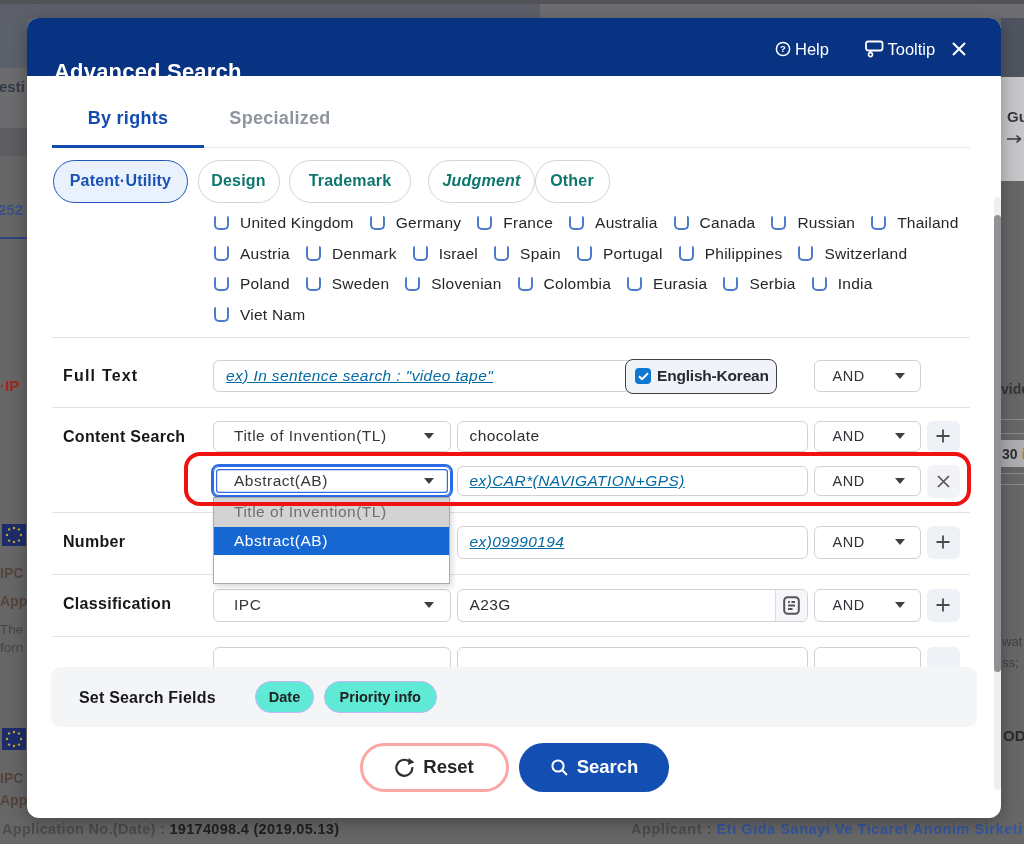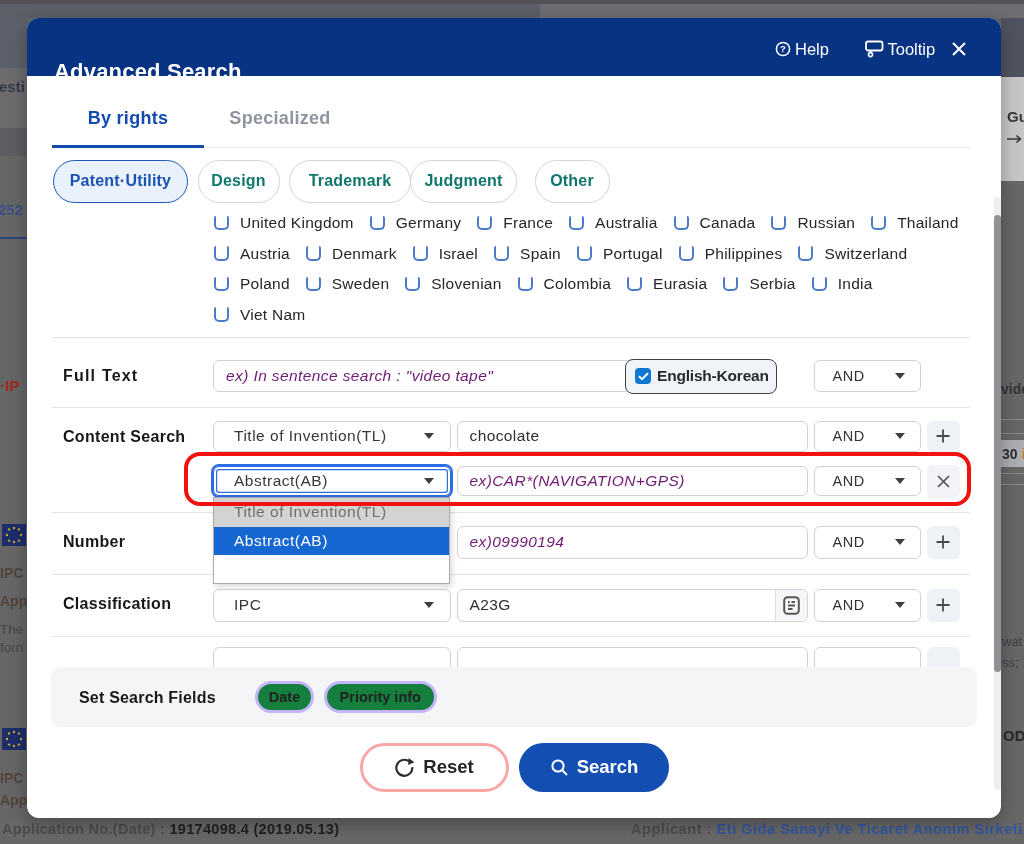--- a/index.html
+++ b/index.html
@@ -42,21 +42,21 @@
 
 .hr{left:52px;width:918px;height:1px;background:#e3e3e3;z-index:6;}
 
 
 .flabel{z-index:7;left:63px;font-size:16px;letter-spacing:0.3px;font-weight:bold;color:#17181a;}
 .fbox{z-index:7;border:1px solid #d2d2d2;border-radius:6px;background:#fff;display:flex;align-items:center;}
 .fsel{justify-content:space-between;padding:0 16px 0 20px;}
 .fsel .st{font-size:15.5px;letter-spacing:0.5px;color:#36383c;}
 .caret{width:0;height:0;border-left:5.5px solid transparent;border-right:5.5px solid transparent;border-top:6.5px solid #3c3f45;flex:none;}
 .fin{padding:0 12px;font-size:15.5px;letter-spacing:0.4px;color:#2e2e32;}
-.ph{font-style:italic;color:#701a75;}
+.ph{font-style:italic;color:#0369a1;text-decoration:underline;}
 .fand{justify-content:space-between;padding:0 15px 0 18px;}
 .fand .st{font-size:14.5px;letter-spacing:0.5px;color:#2f3237;}
 .fplus{z-index:7;background:#eef1f5;border-radius:6px;display:flex;align-items:center;justify-content:center;}
 .fx{z-index:8;background:#f1f3f6;border-radius:6px;display:flex;align-items:center;justify-content:center;}
 
 
 .ekbox{left:625px;top:358.5px;width:152px;height:35px;z-index:7;background:#f0f3f8;border:1px solid #404040;border-radius:8px;display:flex;align-items:center;padding-left:9px;}
 .ekcb{width:16px;height:16px;background:#0d78d2;border-radius:4px;margin-right:6px;display:flex;align-items:center;justify-content:center;}
 .ektext{font-size:15.5px;font-weight:bold;color:#26292e;letter-spacing:-0.2px;}
 
@@ -71,21 +71,21 @@
 .d3{background:#fff;color:#222;}
 
 
 .redbox{left:184px;top:452px;width:787px;height:53.5px;z-index:12;border:4px solid #f01111;border-radius:16px;}
 
 
 .docseg{left:775px;top:590px;width:32px;height:30.5px;z-index:8;background:#f5f6f9;border-left:1px solid #ddd;border-radius:0 5px 5px 0;display:flex;align-items:center;justify-content:center;}
 
 
 .gpanel{left:51px;top:666.5px;width:926px;height:60px;background:#f4f5f7;border-radius:10px;z-index:8;}
-.spill{z-index:9;height:32px;border-radius:16px;border:3px solid #c4b5fd;background:#15803d;color:#222;font-size:14.5px;font-weight:bold;display:flex;align-items:center;justify-content:center;top:681px;}
+.spill{z-index:9;height:32px;border-radius:16px;border:1px solid #c4b5fd;background:#5eead4;color:#222;font-size:14.5px;font-weight:bold;display:flex;align-items:center;justify-content:center;top:681px;}
 
 
 .btn{z-index:9;top:742.5px;height:49.5px;border-radius:25px;display:flex;align-items:center;justify-content:center;font-size:18.5px;font-weight:bold;gap:8px;}
 .btn-reset{left:359.5px;width:149px;background:#fff;border:3px solid #fca5a5;color:#252525;}
 .btn-search{left:519px;width:150px;background:#134fb2;color:#fff;}
 
 
 .sbtrack{left:993.5px;top:197px;width:7px;height:593px;background:#efefef;border-radius:4px;z-index:10;}
 .sbthumb{left:993.5px;top:215px;width:7px;height:457px;background:#929296;border-radius:4px;z-index:11;}
 </style>
@@ -181,21 +181,21 @@
   </svg>
 
 <div class="abs tab tab1">By rights</div>
 <div class="abs tab tab2">Specialized</div>
 <div class="abs tabline-gray"></div>
 <div class="abs tabline-blue"></div>
 
 <div class="abs pill active" style="left:53px;width:135px;">Patent·Utility</div>
 <div class="abs pill" style="left:197.5px;width:82px;">Design</div>
 <div class="abs pill" style="left:289px;width:122px;">Trademark</div>
-<div class="abs pill" style="left:410px;width:107px;">Judgment</div>
+<div class="abs pill" style="left:428px;width:107px;font-style:italic;">Judgment</div>
 <div class="abs pill" style="left:534.5px;width:75px;">Other</div>
 
 <div class="abs ckrow" style="left:214px;top:215px;">
   <label class="ck"><span class="cb"></span>United Kingdom</label>
   <label class="ck"><span class="cb"></span>Germany</label>
   <label class="ck"><span class="cb"></span>France</label>
   <label class="ck"><span class="cb"></span>Australia</label>
   <label class="ck"><span class="cb"></span>Canada</label>
   <label class="ck"><span class="cb"></span>Russian</label>
   <label class="ck"><span class="cb"></span>Thailand</label>

